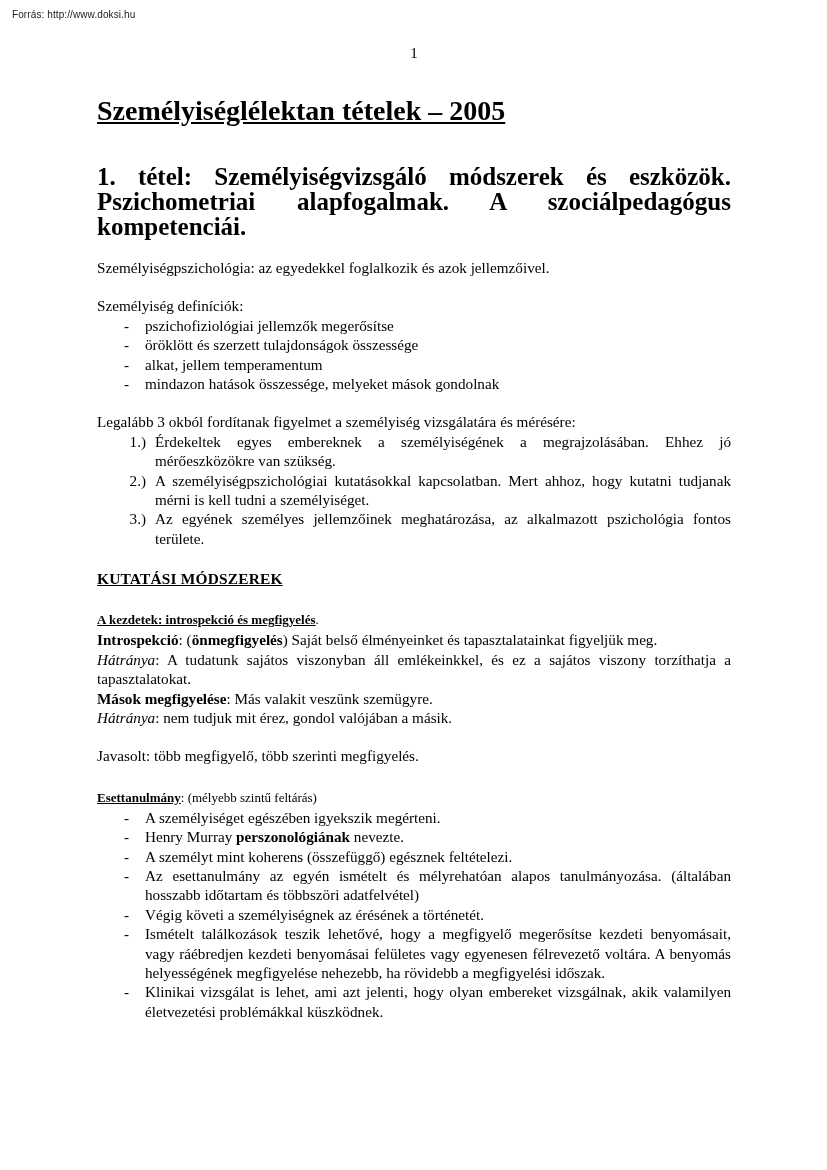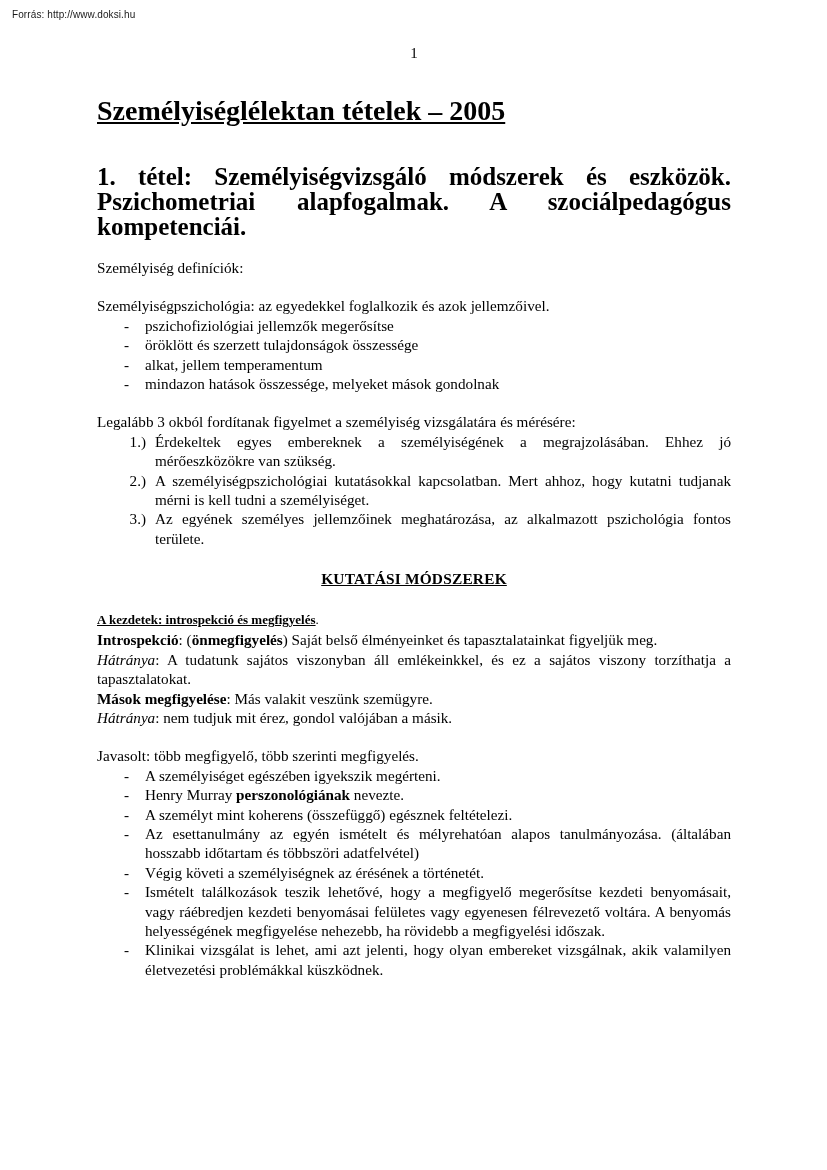--- a/index.html
+++ b/index.html
@@ -115,21 +115,21 @@
   }
   ol.num-list > li > .marker {
     position: absolute;
     left: 21px;
     top: 0;
     width: 28px;
     text-align: right;
   }
 
   .centered-heading {
-    text-align: center;
+    text-align: left;
     font-weight: bold;
     font-size: 15.4px;
     line-height: 19px;
     letter-spacing: 0.2px;
     margin: 21px 0 0 0;
   }
   .centered-heading span { text-decoration: underline; }
 
   .sub-heading {
     margin: 22px 0 0 0;
@@ -163,23 +163,23 @@
 
     <h1 class="doc-title">
       <span>Személyiséglélektan tételek – 2005</span>
     </h1>
 
     <div class="section-heading">
       <div>1.  tétel:  Személyiségvizsgáló  módszerek  és  eszközök.</div>
       <div class="lastline">Pszichometriai alapfogalmak. A szociálpedagógus kompetenciái.</div>
     </div>
 
+    <p class="body-text">Személyiségpszichológia: az egyedekkel foglalkozik és azok jellemzőivel.</p>
+
     <p class="body-text">Személyiség definíciók:</p>
-
-    <p class="body-text">Személyiségpszichológia: az egyedekkel foglalkozik és azok jellemzőivel.</p>
 
     <ul class="dash-list">
       <li>
         <span class="marker">-</span>
         <span>pszichofiziológiai jellemzők megerősítse</span>
       </li>
       <li>
         <span class="marker">-</span>
         <span>öröklött és szerzett tulajdonságok összessége</span>
       </li>
@@ -219,20 +219,21 @@
     <p class="run-head"><b>Introspekció</b><span>: (</span><b>önmegfigyelés</b><span>) Saját belső élményeinket és tapasztalatainkat figyeljük meg.</span></p>
 
     <p class="run-head"><i>Hátránya</i><span>: A tudatunk sajátos viszonyban áll emlékeinkkel, és ez a sajátos viszony torzíthatja a tapasztalatokat.</span></p>
 
     <p class="run-head"><b>Mások megfigyelése</b><span>: Más valakit veszünk szemügyre.</span></p>
 
     <p class="run-head"><i>Hátránya</i><span>: nem tudjuk mit érez, gondol valójában a másik.</span></p>
 
     <p class="body-text">Javasolt: több megfigyelő, több szerinti megfigyelés.</p>
 
+    <div class="sub-heading"><span class="u-bold">Esettanulmány</span><span>: (mélyebb szintű feltárás)</span></div>
 
     <ul class="dash-list">
       <li>
         <span class="marker">-</span><span>A személyiséget egészében igyekszik megérteni.</span>
       </li>
       <li>
         <span class="marker">-</span><span>Henry Murray </span><b>perszonológiának</b><span> nevezte.</span>
       </li>
       <li>
         <span class="marker">-</span><span>A személyt mint koherens (összefüggő) egésznek feltételezi.</span>

